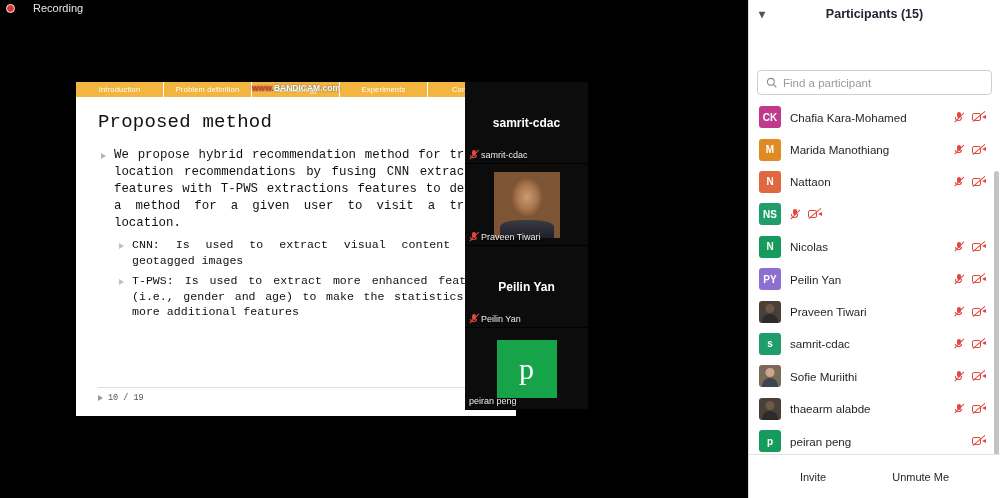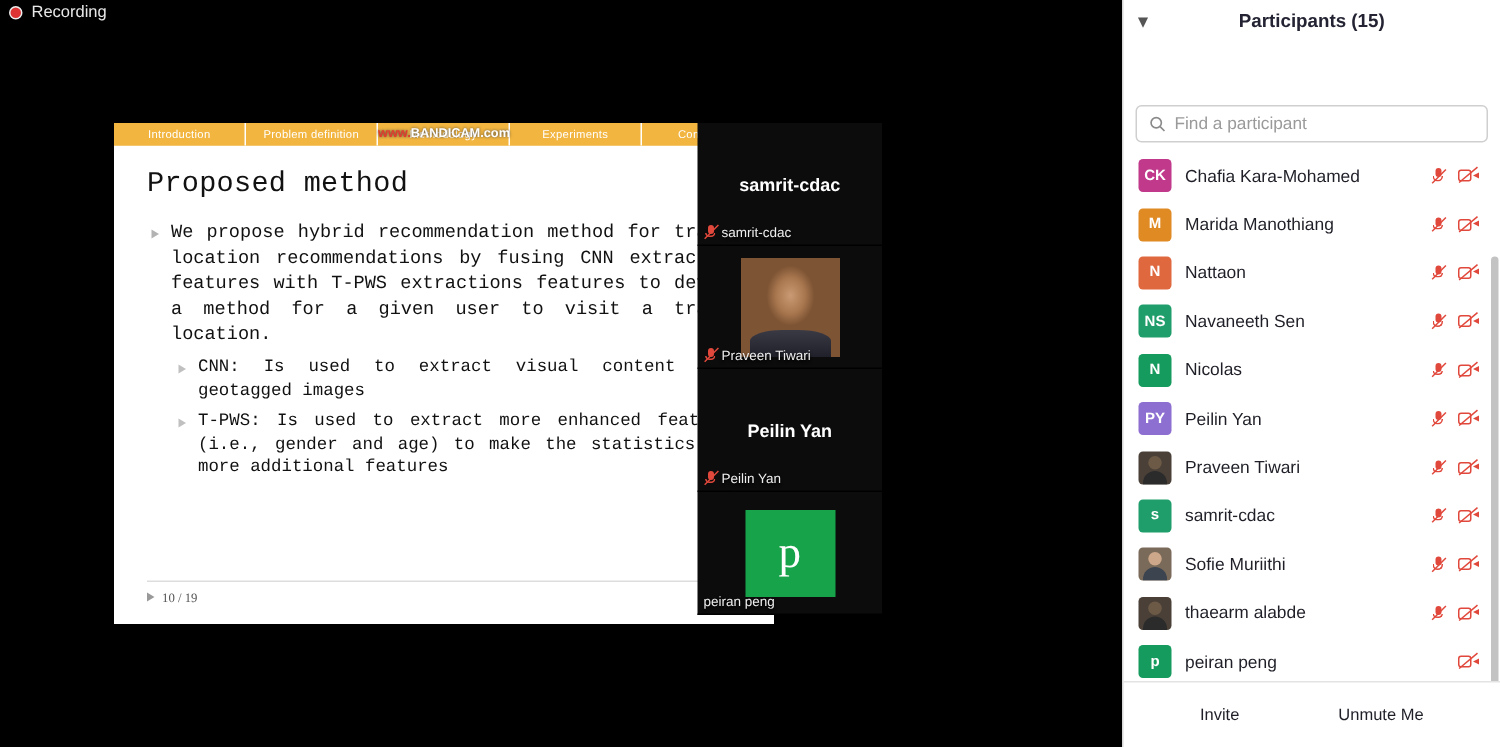--- a/index.html
+++ b/index.html
@@ -13,21 +13,21 @@
     position: relative;
     width: 1000px; height: 498px;
     background: #000;
     display: flex;
   }
 
   
   .rec-badge {
     position: absolute;
     top: 2px; left: 6px;
-    display: flex; align-items: center; gap: 6px;
+    display: flex; align-items: center; gap: 18px;
     color: #e8e8e8;
     font-size: 11px;
     z-index: 20;
   }
   .rec-dot {
     width: 9px; height: 9px; border-radius: 50%;
     background: #d33; border: 1px solid #eee;
   }
 
   
@@ -107,21 +107,21 @@
   .sub { padding-left: 34px; font-size: 11.6px; }
   .sub::before { left: 21px; border-left-color: #c0c0c0; }
   .slide-footer {
     position: absolute;
     left: 22px; right: 22px; bottom: 13px;
     border-top: 1px solid #ddd;
     padding-top: 5px;
     font-size: 8.5px;
     color: #555;
     display: flex; align-items: center; gap: 5px;
-    font-family: Liberation Serif, serif;
+    font-family: Liberation Mono, monospace;
   }
   .slide-footer .tri {
     border-left: 5px solid #999;
     border-top: 3.5px solid transparent;
     border-bottom: 3.5px solid transparent;
   }
 
   
   .filmstrip {
     position: absolute;
@@ -525,21 +525,20 @@
           <span class="vid-off">
               <span class="vb"></span>
               <span class="vt"></span>
               <span class="vs"></span>
             </span>
         </div>
       </div>
 
       <div class="prow">
         <div class="pav" style="background:#1f9e6b">NS</div>
-        <div class="pname">Navaneeth Sen</div>
         <div class="picons">
           <span class="mic-off">
               <span class="mic-body"></span>
               <span class="mic-stand"></span>
               <span class="mic-slash"></span>
             </span>
           <span class="vid-off">
               <span class="vb"></span>
               <span class="vt"></span>
               <span class="vs"></span>

